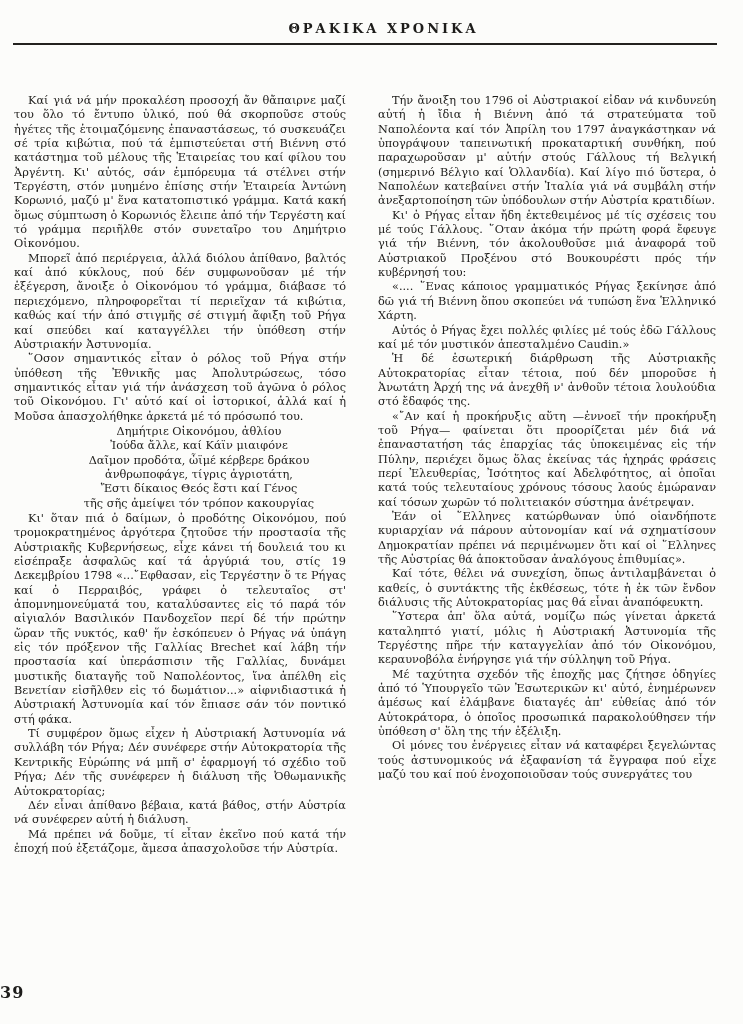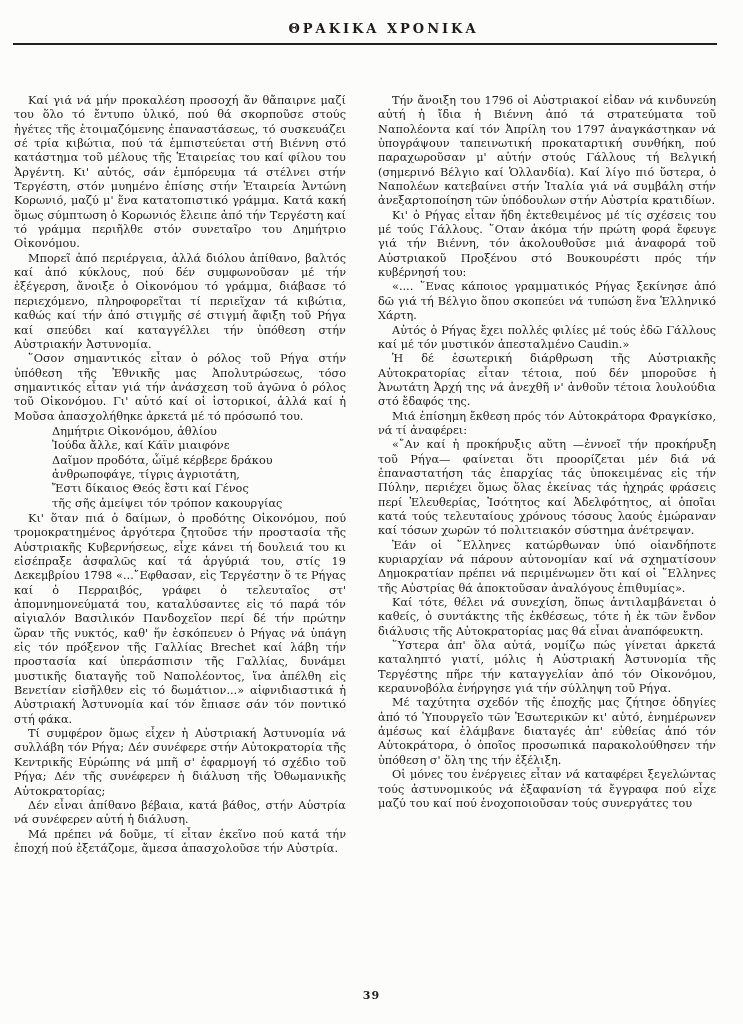--- a/index.html
+++ b/index.html
@@ -27,25 +27,25 @@
     position:absolute;top:94px;height:898px;
     text-align:justify;
     font-size:11.3px;
     line-height:14.35px;
     overflow:hidden;
   }
   #col-left{left:14px;width:332px;}
   #col-right{left:378px;width:338px;}
   .col p{margin:0;text-indent:14px;}
   .poem{margin:1px 0 1px 38px;text-align:left;}
-  .poem .poem-line{white-space:nowrap;}
+  .poem .poem-line{white-space:nowrap;text-align:center;}
   .page-number{
     position:absolute;bottom:22px;left:0;width:100%;
-    text-align:center;
-    font-size:11px;
+    text-align:left;
+    font-size:16px;
     font-weight:bold;
     letter-spacing:1px;
   }
 </style>
 </head>
 <body>
 
 <div class="page">
   <div class="running-header">
     <span>ΘΡΑΚΙΚΑ ΧΡΟΝΙΚΑ</span>
@@ -65,24 +65,23 @@
         <div class="poem-line">τῆς σῆς ἀμείψει τόν τρόπον κακουργίας</div>
       </div>
       <p>Κι' ὅταν πιά ὁ δαίμων, ὁ προδότης Οἰκονόμου, πού τρομοκρατημένος ἀργότερα ζητοῦσε τήν προστασία τῆς Αὐστριακῆς Κυβερνήσεως, εἶχε κάνει τή δουλειά του κι εἰσέπραξε ἀσφαλῶς καί τά ἀργύριά του, στίς 19 Δεκεμβρίου 1798 «...῎Εφθασαν, εἰς Τεργέστην ὅ τε Ρήγας καί ὁ Περραιβός, γράφει ὁ τελευταῖος στ' ἀπομνημονεύματά του, καταλύσαντες εἰς τό παρά τόν αἰγιαλόν Βασιλικόν Πανδοχεῖον περί δέ τήν πρώτην ὥραν τῆς νυκτός, καθ' ἥν ἐσκόπευεν ὁ Ρήγας νά ὑπάγη εἰς τόν πρόξενον τῆς Γαλλίας Brechet καί λάβη τήν προστασία καί ὑπεράσπισιν τῆς Γαλλίας, δυνάμει μυστικῆς διαταγῆς τοῦ Ναπολέοντος, ἵνα ἀπέλθη εἰς Βενετίαν εἰσῆλθεν εἰς τό δωμάτιον...» αἰφνιδιαστικά ἡ Αὐστριακή Ἀστυνομία καί τόν ἔπιασε σάν τόν ποντικό στή φάκα.</p>
       <p>Τί συμφέρον ὅμως εἶχεν ἡ Αὐστριακή Ἀστυνομία νά συλλάβη τόν Ρήγα; Δέν συνέφερε στήν Αὐτοκρατορία τῆς Κεντρικῆς Εὐρώπης νά μπῆ σ' ἐφαρμογή τό σχέδιο τοῦ Ρήγα; Δέν τῆς συνέφερεν ἡ διάλυση τῆς Ὀθωμανικῆς Αὐτοκρατορίας;</p>
       <p>Δέν εἶναι ἀπίθανο βέβαια, κατά βάθος, στήν Αὐστρία νά συνέφερεν αὐτή ἡ διάλυση.</p>
       <p>Μά πρέπει νά δοῦμε, τί εἶταν ἐκεῖνο πού κατά τήν ἐποχή πού ἐξετάζομε, ἄμεσα ἀπασχολοῦσε τήν Αὐστρία.</p>
     </div>
   <div class="col" id="col-right">
       <p>Τήν ἄνοιξη του 1796 οἱ Αὐστριακοί εἶδαν νά κινδυνεύη αὐτή ἡ ἴδια ἡ Βιέννη ἀπό τά στρατεύματα τοῦ Ναπολέοντα καί τόν Ἀπρίλη του 1797 ἀναγκάστηκαν νά ὑπογράψουν ταπεινωτική προκαταρτική συνθήκη, πού παραχωροῦσαν μ' αὐτήν στούς Γάλλους τή Βελγική (σημερινό Βέλγιο καί Ὁλλανδία). Καί λίγο πιό ὕστερα, ὁ Ναπολέων κατεβαίνει στήν Ἰταλία γιά νά συμβάλη στήν ἀνεξαρτοποίηση τῶν ὑπόδουλων στήν Αὐστρία κρατιδίων.</p>
       <p>Κι' ὁ Ρήγας εἶταν ἤδη ἐκτεθειμένος μέ τίς σχέσεις του μέ τούς Γάλλους. ῞Οταν ἀκόμα τήν πρώτη φορά ἔφευγε γιά τήν Βιέννη, τόν ἀκολουθοῦσε μιά ἀναφορά τοῦ Αὐστριακοῦ Προξένου στό Βουκουρέστι πρός τήν κυβέρνησή του:</p>
-      <p>«.... ῞Ενας κάποιος γραμματικός Ρήγας ξεκίνησε ἀπό δῶ γιά τή Βέλγιο ὅπου σκοπεύει νά τυπώση ἕνα Ἑλληνικό Χάρτη.</p>
+      <p>«.... ῞Ενας κάποιος γραμματικός Ρήγας ξεκίνησε ἀπό δῶ γιά τή Βιέννη ὅπου σκοπεύει νά τυπώση ἕνα Ἑλληνικό Χάρτη.</p>
       <p>Αὐτός ὁ Ρήγας ἔχει πολλές φιλίες μέ τούς ἐδῶ Γάλλους καί μέ τόν μυστικόν ἀπεσταλμένο Caudin.»</p>
       <p>Ἡ δέ ἐσωτερική διάρθρωση τῆς Αὐστριακῆς Αὐτοκρατορίας εἶταν τέτοια, πού δέν μποροῦσε ἡ Ἀνωτάτη Ἀρχή της νά ἀνεχθῆ ν' ἀνθοῦν τέτοια λουλούδια στό ἔδαφός της.</p>
-      <p>Μιά ἐπίσημη ἔκθεση πρός τόν Αὐτοκράτορα Φραγκίσκο, νά τί ἀναφέρει:</p>
       <p>«῎Αν καί ἡ προκήρυξις αὕτη —ἐννοεῖ τήν προκήρυξη τοῦ Ρήγα— φαίνεται ὅτι προορίζεται μέν διά νά ἐπαναστατήση τάς ἐπαρχίας τάς ὑποκειμένας εἰς τήν Πύλην, περιέχει ὅμως ὅλας ἐκείνας τάς ἠχηράς φράσεις περί Ἐλευθερίας, Ἰσότητος καί Ἀδελφότητος, αἱ ὁποῖαι κατά τούς τελευταίους χρόνους τόσους λαούς ἐμώραναν καί τόσων χωρῶν τό πολιτειακόν σύστημα ἀνέτρεψαν.</p>
       <p>Ἐάν οἱ ῞Ελληνες κατώρθωναν ὑπό οἱανδήποτε κυριαρχίαν νά πάρουν αὐτονομίαν καί νά σχηματίσουν Δημοκρατίαν πρέπει νά περιμένωμεν ὅτι καί οἱ ῞Ελληνες τῆς Αὐστρίας θά ἀποκτοῦσαν ἀναλόγους ἐπιθυμίας».</p>
       <p>Καί τότε, θέλει νά συνεχίση, ὅπως ἀντιλαμβάνεται ὁ καθείς, ὁ συντάκτης τῆς ἐκθέσεως, τότε ἡ ἐκ τῶν ἔνδον διάλυσις τῆς Αὐτοκρατορίας μας θά εἶναι ἀναπόφευκτη.</p>
       <p>῞Υστερα ἀπ' ὅλα αὐτά, νομίζω πώς γίνεται ἀρκετά καταληπτό γιατί, μόλις ἡ Αὐστριακή Ἀστυνομία τῆς Τεργέστης πῆρε τήν καταγγελίαν ἀπό τόν Οἰκονόμου, κεραυνοβόλα ἐνήργησε γιά τήν σύλληψη τοῦ Ρήγα.</p>
       <p>Μέ ταχύτητα σχεδόν τῆς ἐποχῆς μας ζήτησε ὁδηγίες ἀπό τό Ὑπουργεῖο τῶν Ἐσωτερικῶν κι' αὐτό, ἐνημέρωνεν ἀμέσως καί ἐλάμβανε διαταγές ἀπ' εὐθείας ἀπό τόν Αὐτοκράτορα, ὁ ὁποῖος προσωπικά παρακολούθησεν τήν ὑπόθεση σ' ὅλη της τήν ἐξέλιξη.</p>
       <p>Οἱ μόνες του ἐνέργειες εἶταν νά καταφέρει ξεγελώντας τούς ἀστυνομικούς νά ἐξαφανίση τά ἔγγραφα πού εἶχε μαζύ του καί πού ἐνοχοποιοῦσαν τούς συνεργάτες του</p>
     </div>
 
   <div class="page-number">39</div>
 </div>

